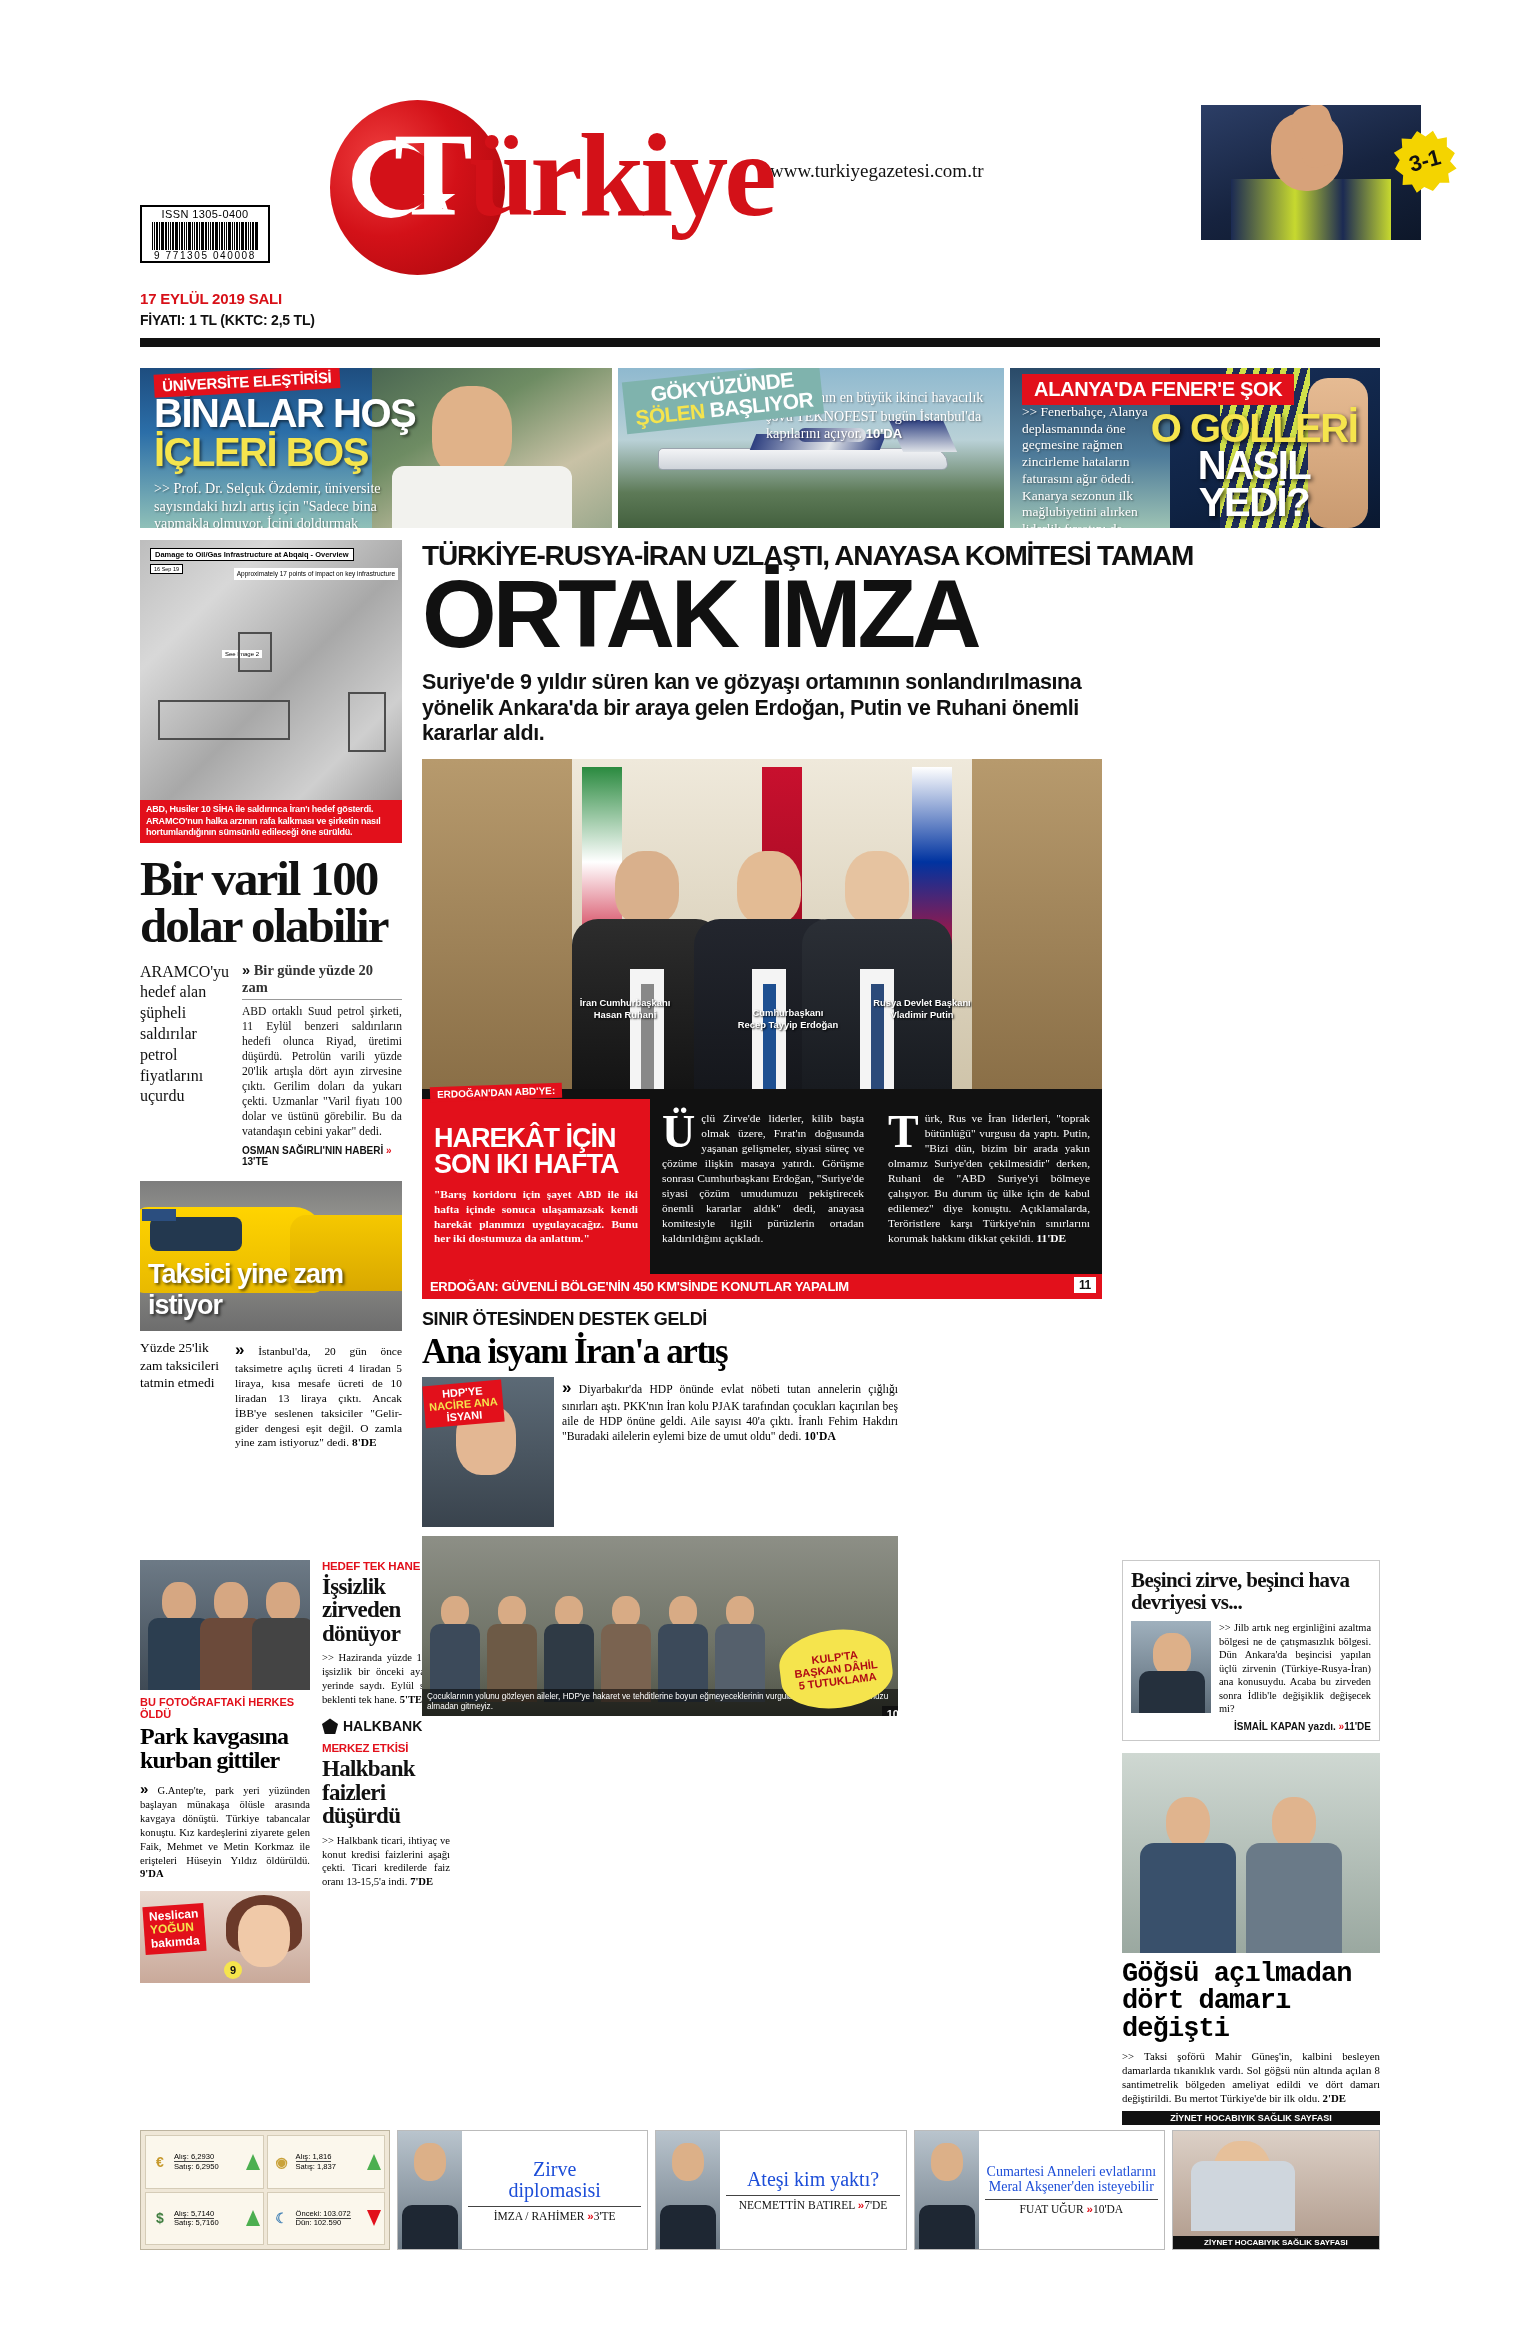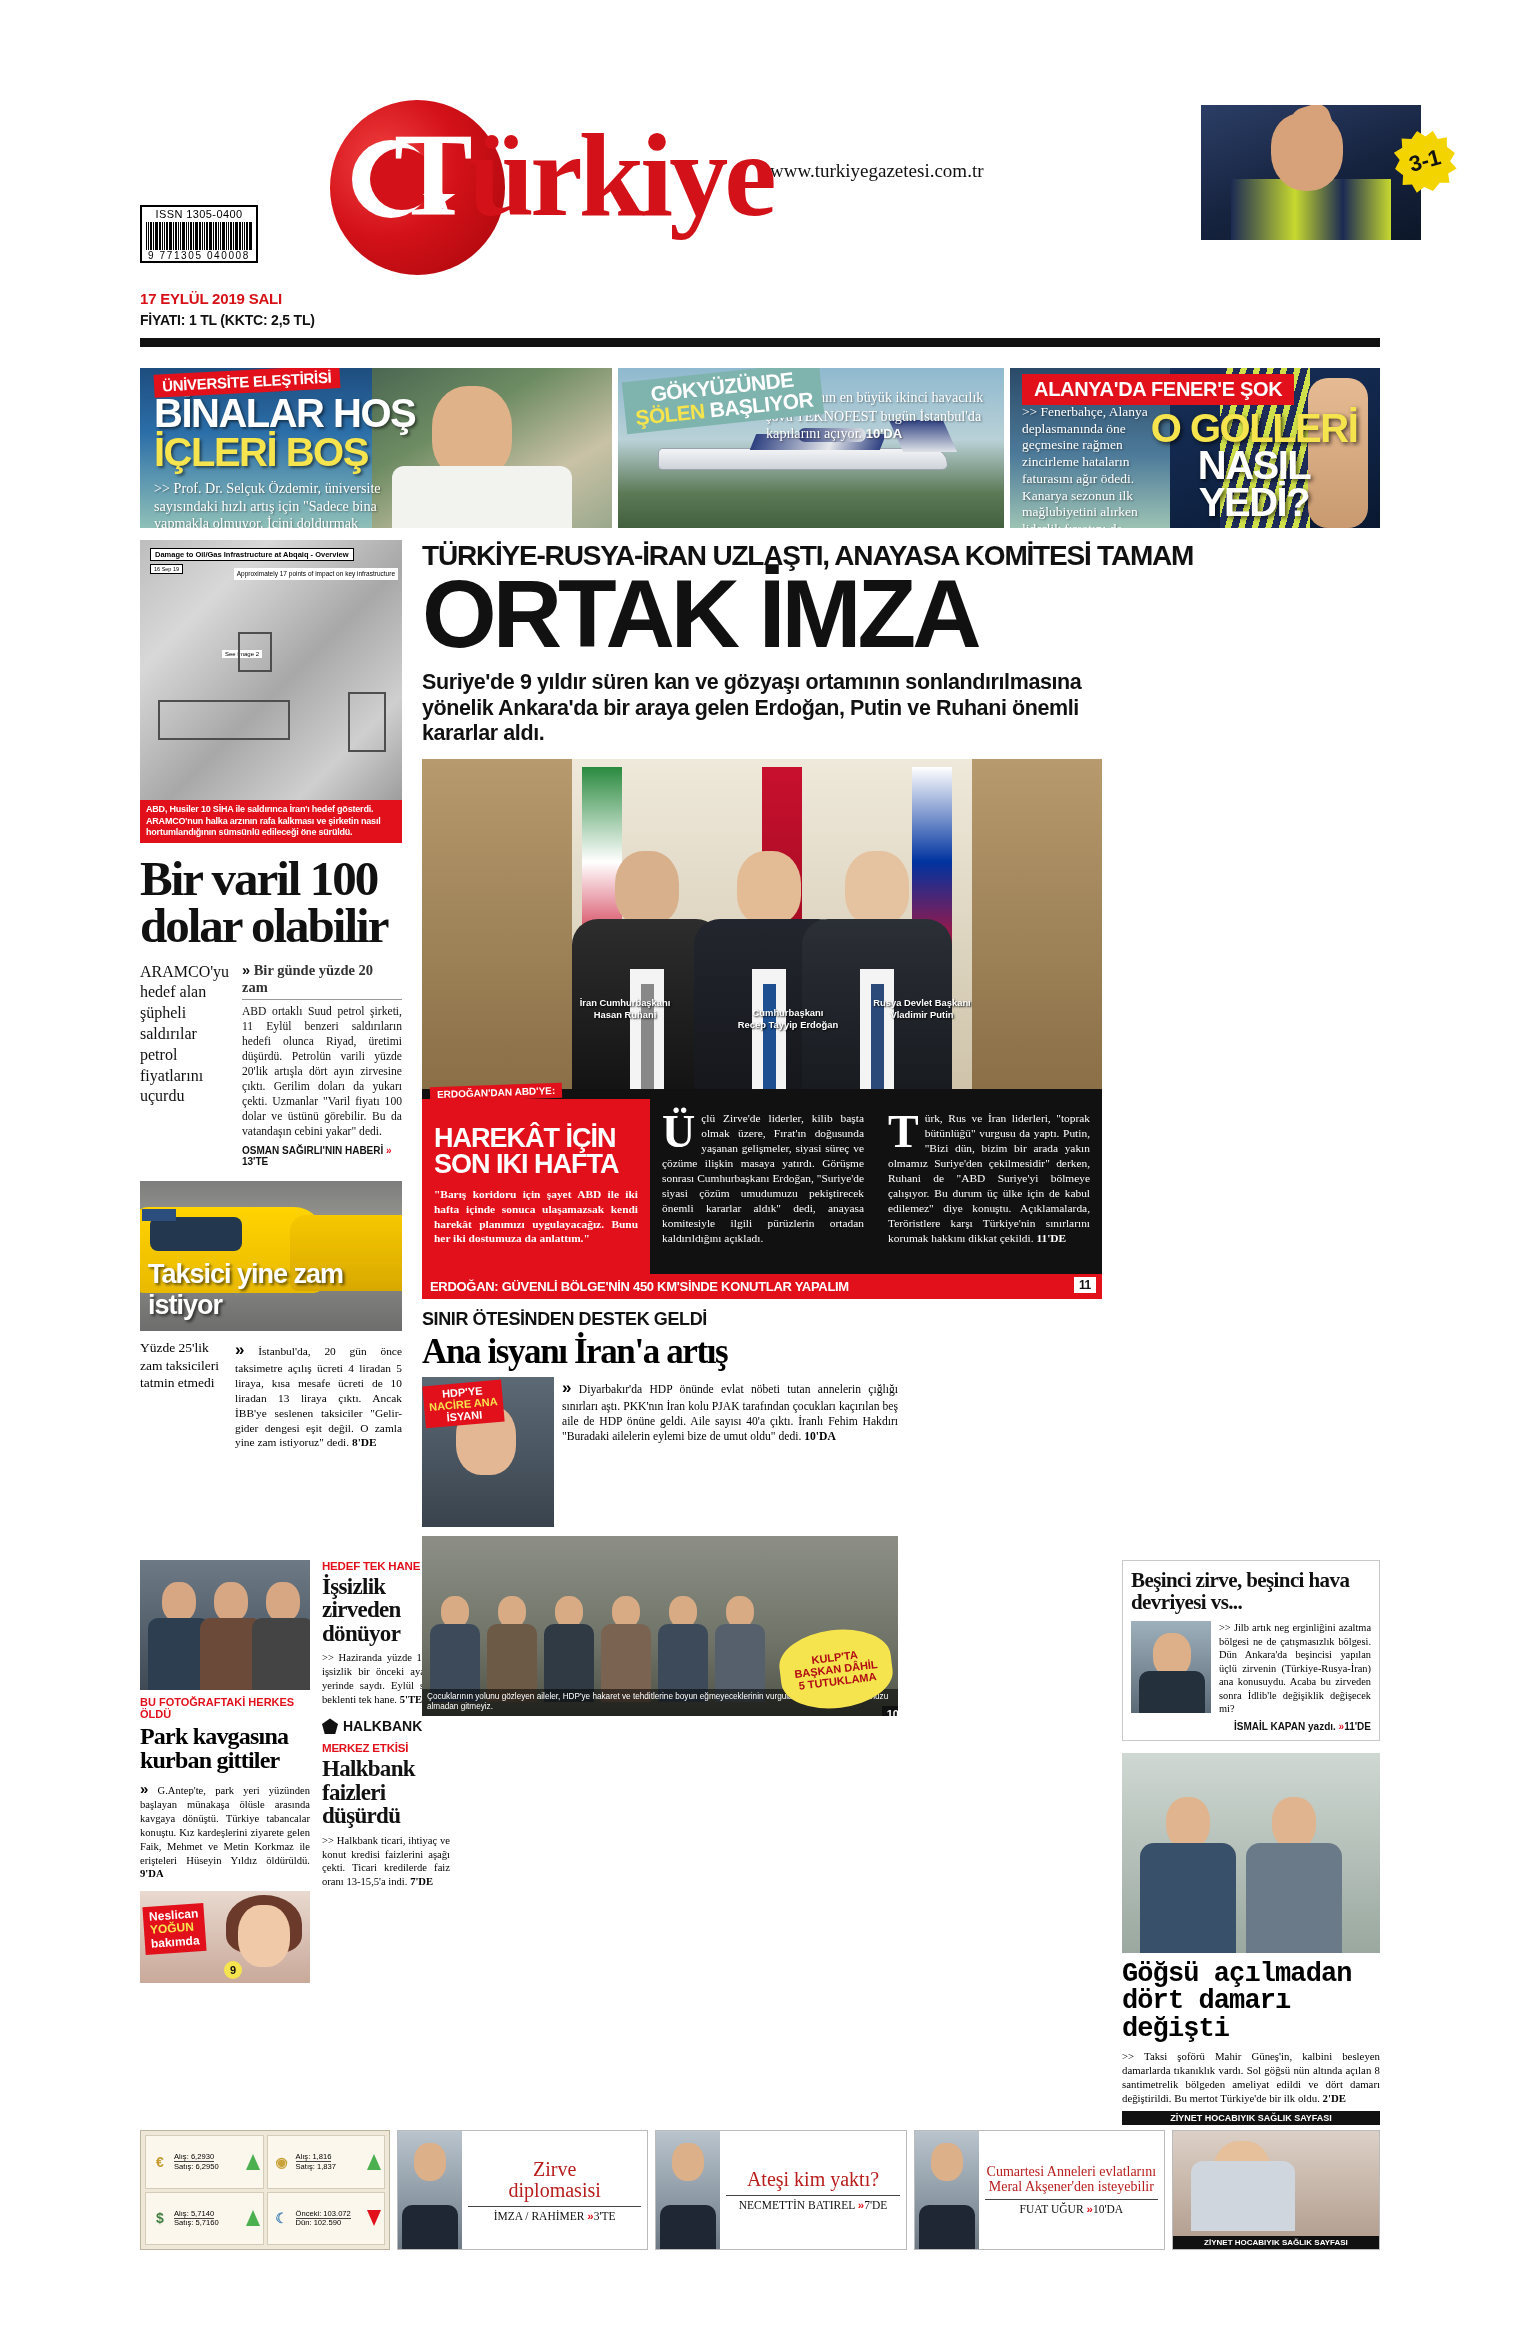--- a/index.html
+++ b/index.html
@@ -9,21 +9,21 @@
     font-family:"Liberation Serif", serif;
     position:relative;
     overflow:hidden;
   }
   .page { position:absolute; inset:0; padding:0; }
 
   
   .masthead { position:relative; height:240px; }
   .issn-box {
     position:absolute; left:140px; top:205px;
-    width:118px; border:2px solid #000; background:#fff;
+    width:130px; border:2px solid #000; background:#fff;
     font-family:"Liberation Sans", sans-serif;
     text-align:center;
   }
   .issn-txt { font-size:11px; letter-spacing:.4px; padding:1px 0 0; }
   .barcode { height:30px; display:flex; justify-content:center; gap:1px; padding:2px 4px 0; }
   .barcode i { display:block; background:#000; width:1px; height:100%; }
   .barcode i:nth-child(3n){ width:2px; }
   .barcode i:nth-child(5n){ width:3px; }
   .barcode-num { font-size:10px; letter-spacing:1.6px; }
   .date-line {
@@ -465,21 +465,21 @@
   .fx-up{ border-left:7px solid transparent; border-right:7px solid transparent; border-bottom:16px solid #4caf50; }
   .fx-dn{ border-left:7px solid transparent; border-right:7px solid transparent; border-top:16px solid #e2101b; }
   .col-box{
     flex:1; border:1px solid #bbb; display:flex; align-items:stretch; overflow:hidden; background:#fff;
   }
   .col-face{ width:64px; background:linear-gradient(180deg,#b9c4cd,#6d7a86); position:relative; }
   .col-face .h{ position:absolute; left:16px; top:12px; width:32px; height:38px; border-radius:44%; background:#dcb088; }
   .col-face .b{ position:absolute; left:4px; bottom:0; width:56px; height:44px; background:#1e2733; border-radius:10px 10px 0 0; }
   .col-body{ flex:1; padding:6px 6px; display:flex; flex-direction:column; justify-content:center; }
   .col-title{
-    font-family:"Liberation Serif", serif; font-size:20px; line-height:1.05; text-align:center; color:#b91c1c;
+    font-family:"Liberation Serif", serif; font-size:20px; line-height:1.05; text-align:center; color:#1d4ed8;
   }
   .col-sign{
     border-top:1px solid #444; margin-top:5px; padding-top:3px; text-align:center;
     font-family:"Liberation Serif", serif; font-size:11.5px; color:#111;
   }
   .col-sign .rd{ color:#e2101b; font-family:"Liberation Sans", sans-serif; font-weight:bold; }
   .foot-health{
     width:208px; border:1px solid #bbb; position:relative; overflow:hidden;
     background:linear-gradient(180deg,#dcd0c6,#b09a8b);
   }

